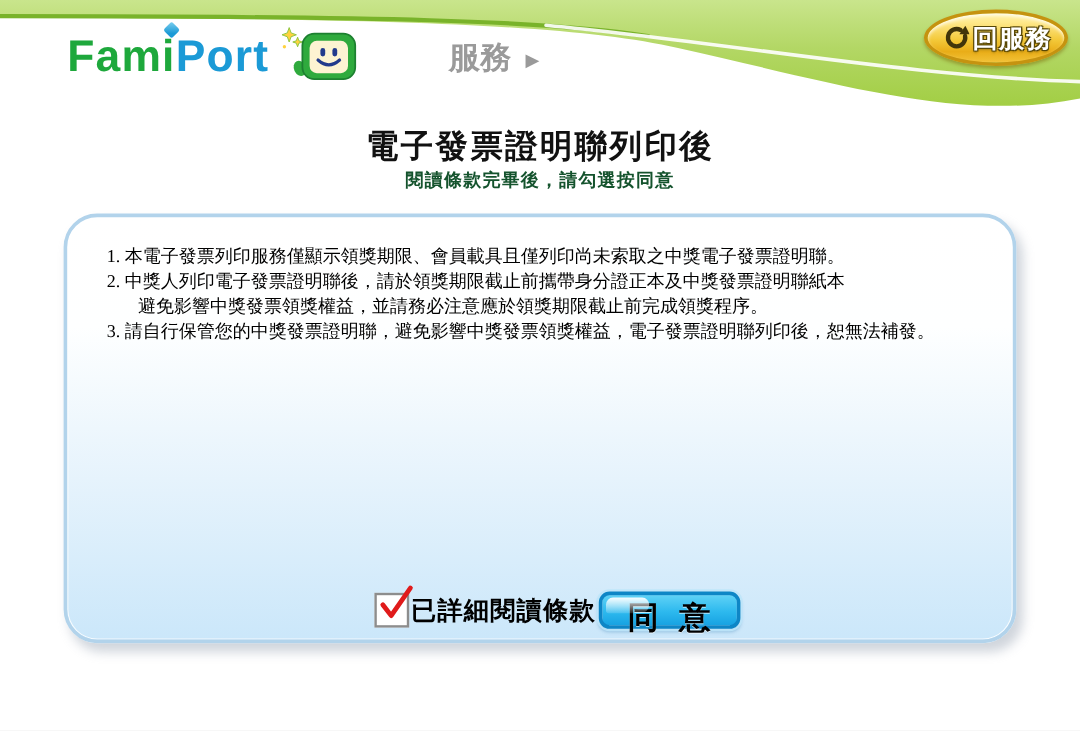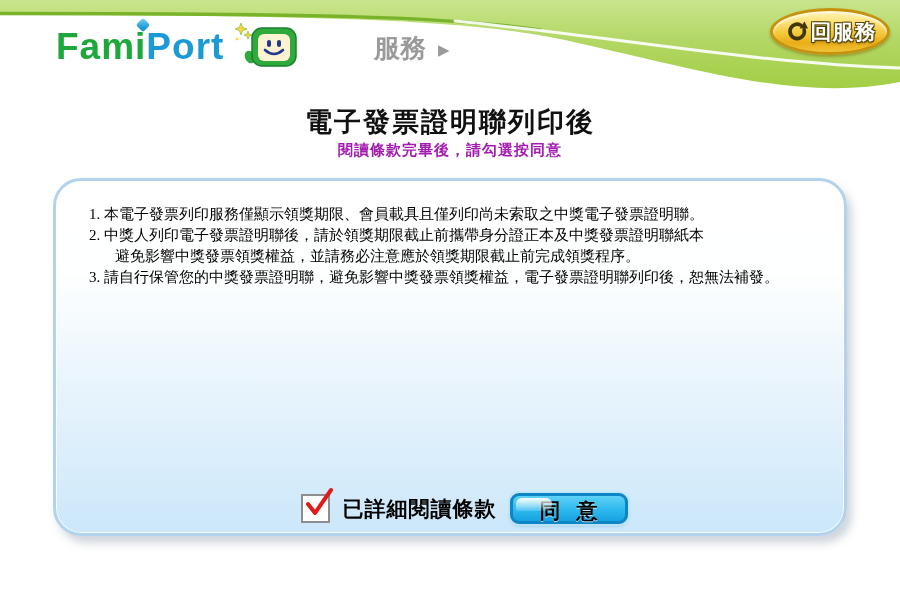--- a/index.html
+++ b/index.html
@@ -26,43 +26,43 @@
     background:linear-gradient(180deg,#fff3a9 0%,var(--gold-light,#ffe98c) 18%,var(--gold,#f3c838) 55%,#e9ad18 78%,#f2c237 100%);
     border:3px solid var(--gold-border,#c59310);
     box-shadow:0 2px 3px rgba(120,90,0,.45), inset 0 2px 3px rgba(255,255,255,.8);
     display:flex;align-items:center;justify-content:center;gap:3px;cursor:pointer;padding:0;}
   .back-btn-label{font-size:21px;font-weight:800;color:#fff;letter-spacing:1px;
     text-shadow:-1px -1px 0 #584808,1px -1px 0 #584808,-1px 1px 0 #584808,1px 1px 0 #584808,0 2px 2px rgba(88,72,8,.55);}
   
   .page-title{position:absolute;top:104px;left:0;width:100%;text-align:center;
     font-size:27px;font-weight:800;color:#111;letter-spacing:2px;}
   .page-subtitle{position:absolute;top:141px;left:0;width:100%;text-align:center;
-    font-size:15px;font-weight:800;color:#a21caf;letter-spacing:1px;}
+    font-size:15px;font-weight:800;color:#14532d;letter-spacing:1px;}
   
   .terms-box{position:absolute;left:53px;top:178px;width:794px;height:358px;box-sizing:border-box;
     border:3px solid var(--box-border-blue,#b2d3eb);border-radius:28px;
     background:linear-gradient(180deg,#ffffff 0%,#feffff 26%,#e6f3fc 62%,var(--box-blue,#cbe7fa) 100%);
     box-shadow:5px 7px 9px rgba(150,162,178,.45), inset 0 0 0 1px rgba(255,255,255,.8);}
   .terms-lines{padding:23px 28px 0 33px;
     font-family:"Liberation Serif","DejaVu Serif",serif;
     font-size:15px;color:#000;line-height:21px;}
   .terms-line{white-space:nowrap;}
   .terms-line.indent{padding-left:26px;}
   
-  .controls{position:absolute;left:0;right:0;bottom:9px;display:flex;align-items:center;justify-content:center;gap:13px;margin-left:28px;}
+  .controls{position:absolute;left:0;right:0;bottom:9px;display:flex;align-items:center;justify-content:center;gap:2px;margin-left:28px;}
   .checkbox{position:relative;width:25px;height:25px;background:#fff;border:2px solid #8d8d8d;
     box-sizing:content-box;cursor:pointer;}
   .checkmark-svg{position:absolute;left:1px;bottom:2px;overflow:visible;}
   .checkbox-label{font-size:21px;font-weight:800;color:#000;letter-spacing:1px;}
   .agree-btn{position:relative;width:118px;height:31px;border-radius:9px;cursor:pointer;
     background:linear-gradient(180deg,#5fd2f6 0%,var(--agree-blue,#2db9ee) 55%,#17a2e2 100%);
     border:3px solid var(--agree-border,#0e86c6);
     box-shadow:0 0 0 2px rgba(190,230,250,.9), 0 2px 3px rgba(30,110,170,.35);
     font-family:"Liberation Sans","DejaVu Sans",sans-serif;
-    font-size:21px;font-weight:800;color:#000;letter-spacing:5px;text-indent:5px;
+    font-size:26px;font-weight:800;color:#000;letter-spacing:5px;text-indent:5px;
     text-shadow:0 1px 0 rgba(255,255,255,.65);}
   .agree-btn::before{content:"";position:absolute;left:3px;top:2px;width:36px;height:13px;
     border-radius:8px 8px 10px 3px;
     background:linear-gradient(180deg,rgba(255,255,255,.95),rgba(255,255,255,.15));}
 </style>
 </head>
 <body>
 
 <div class="page">
 

